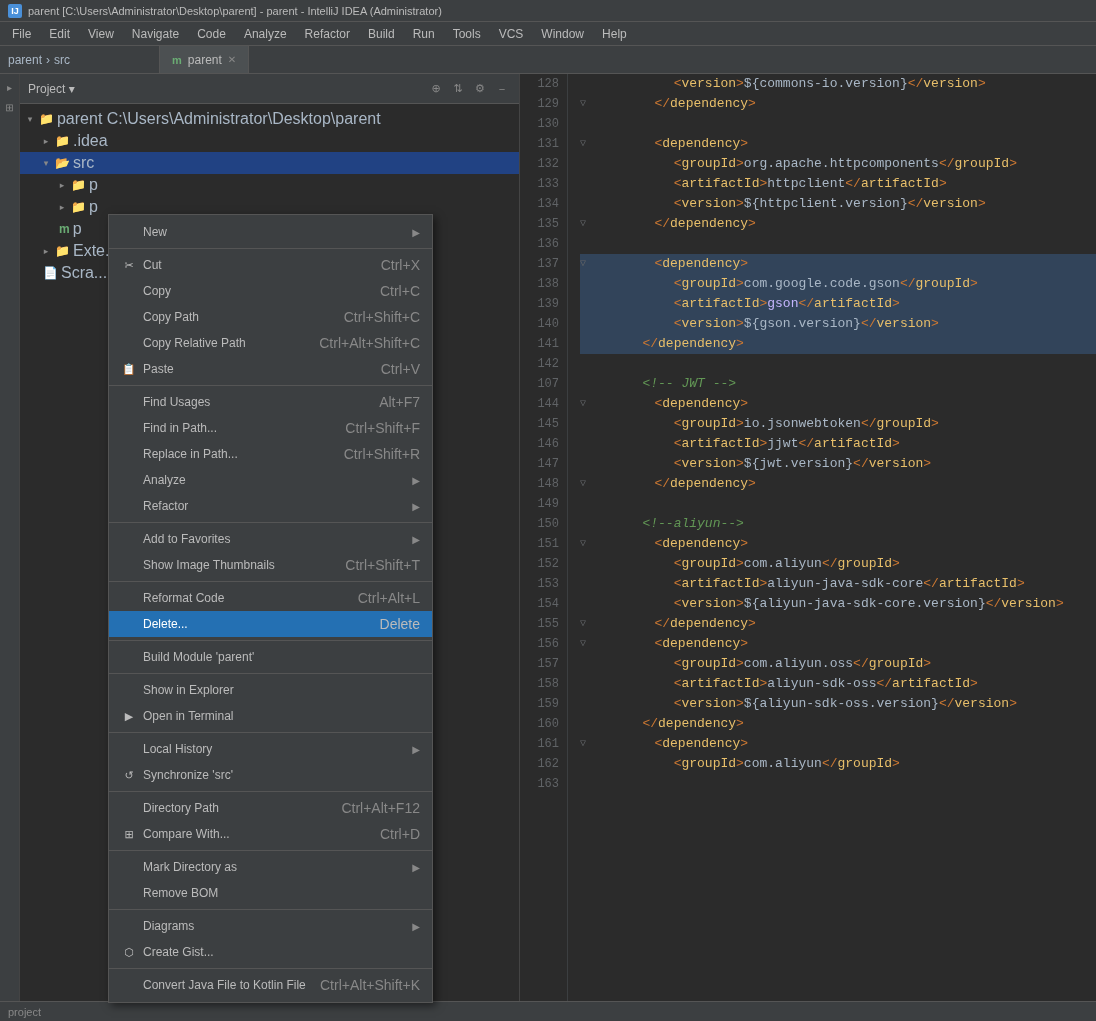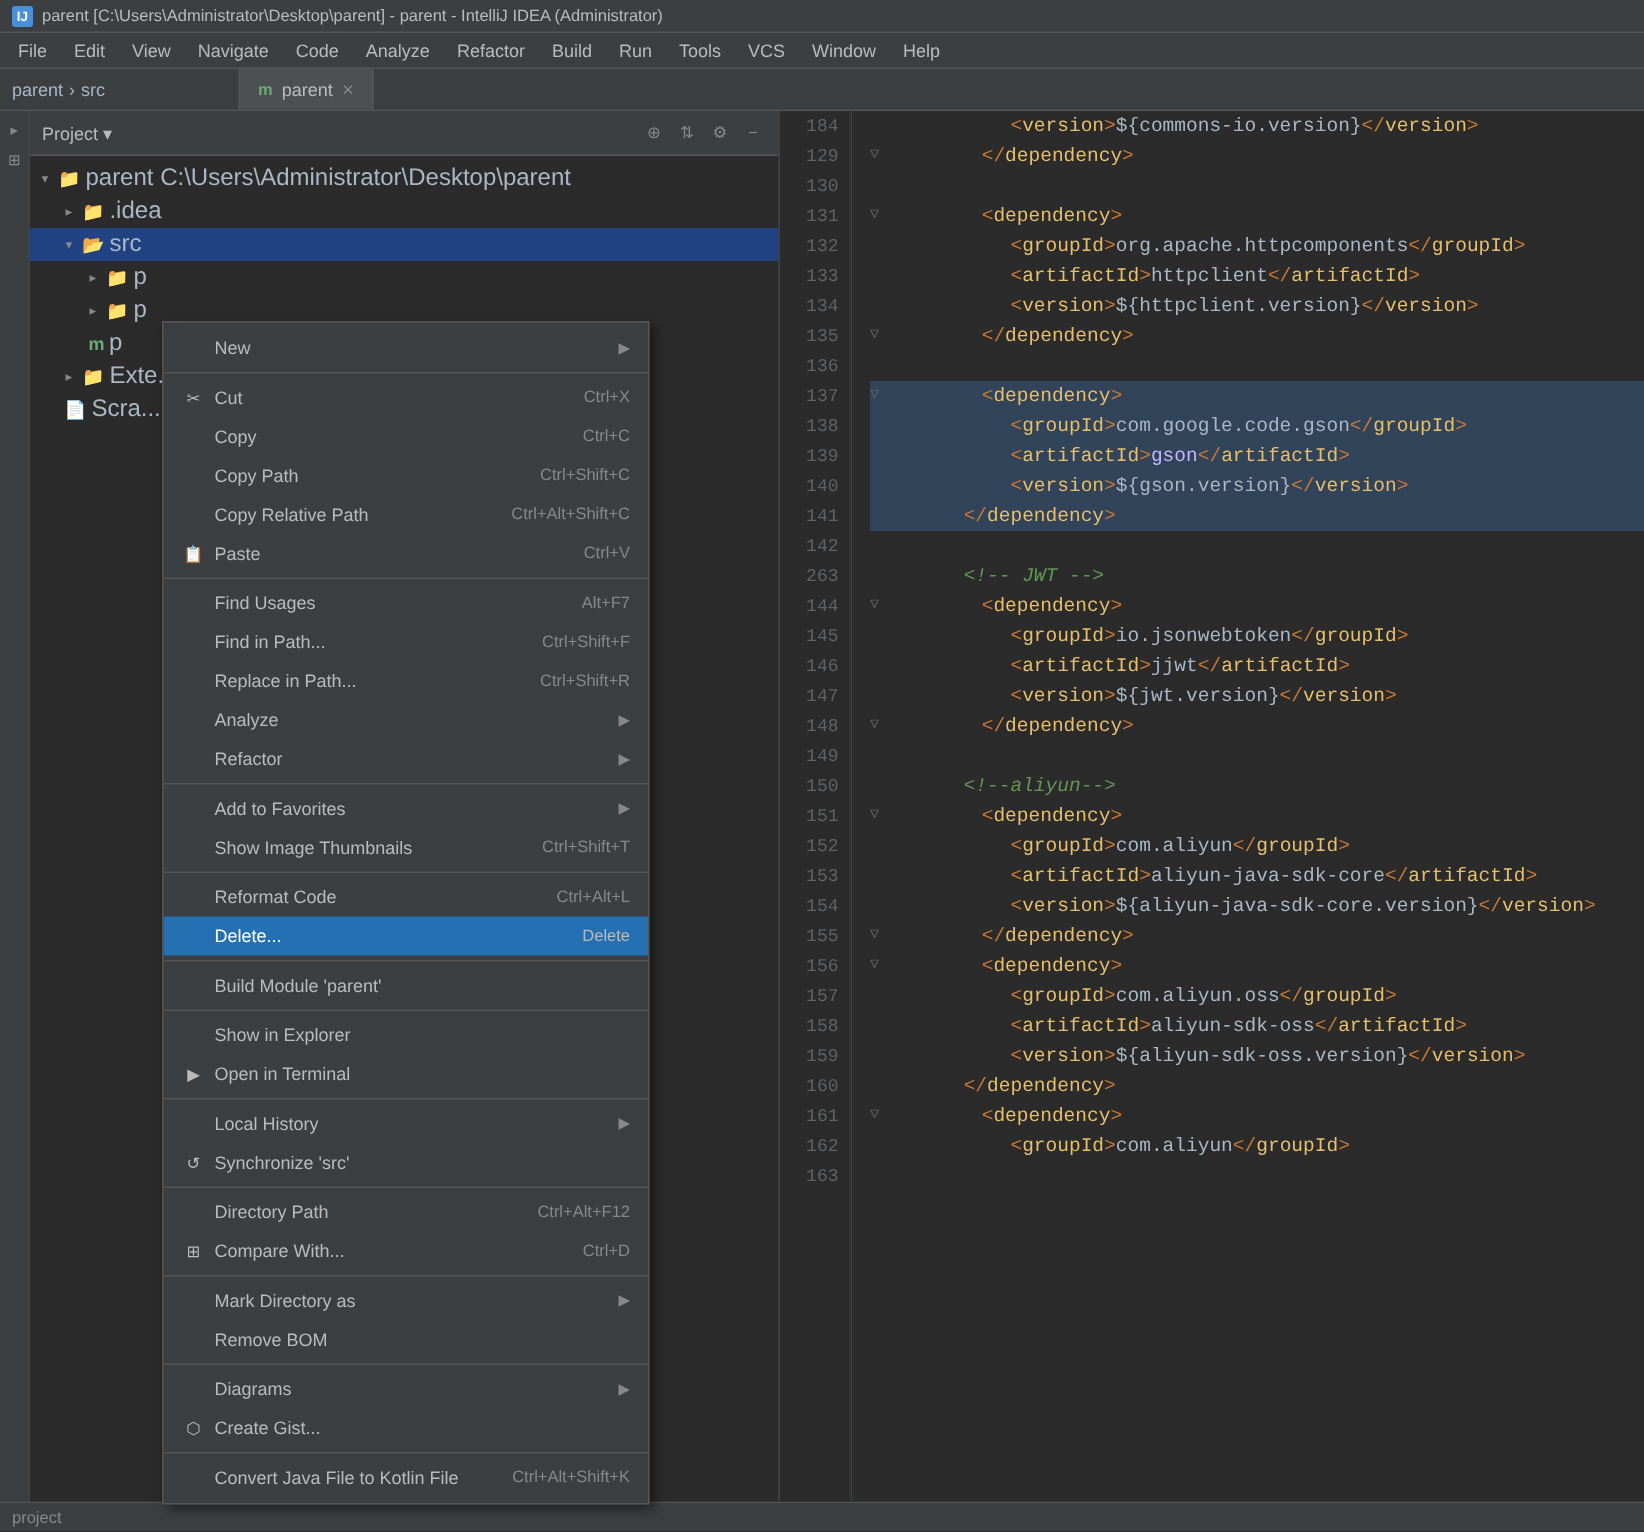--- a/index.html
+++ b/index.html
@@ -162,21 +162,21 @@
       align-items: center;
       height: 26px;
       padding: 0 12px;
       cursor: pointer;
       font-size: 12px;
       color: #bbbbbb;
       position: relative;
     }
     .ctx-item.highlighted { background: #2470b3; color: white; }
     .ctx-item .ctx-label { flex: 1; }
-    .ctx-item .ctx-shortcut { color: #888; font-size: 11px; }
+    .ctx-item .ctx-shortcut { color: #888; font-size: 14px; }
     .ctx-item.highlighted .ctx-shortcut { color: #bbbbbb; }
     .ctx-item .ctx-arrow { color: #888; margin-left: 4px; font-size: 10px; }
     .ctx-item .ctx-icon {
       width: 16px; height: 16px; margin-right: 6px;
       display: flex; align-items: center; justify-content: center;
       font-size: 11px; flex-shrink: 0;
     }
     .ctx-separator {
       height: 1px;
       background: #555;
@@ -524,36 +524,36 @@
         <span class="ctx-shortcut">Ctrl+Alt+Shift+K</span>
       </div>
 
     </div>
   </div>
 
   <div id="editor">
     <div id="code-area">
 
       <div id="line-numbers">
-        <div>184</div>
+        <div>128</div>
         <div>129</div>
         <div>130</div>
         <div>131</div>
         <div>132</div>
         <div>133</div>
         <div>134</div>
         <div>135</div>
         <div>136</div>
         <div>137</div>
         <div>138</div>
         <div>139</div>
         <div>140</div>
         <div>141</div>
         <div>142</div>
-        <div>263</div>
+        <div>107</div>
         <div>144</div>
         <div>145</div>
         <div>146</div>
         <div>147</div>
         <div>148</div>
         <div>149</div>
         <div>150</div>
         <div>151</div>
         <div>152</div>
         <div>153</div>

